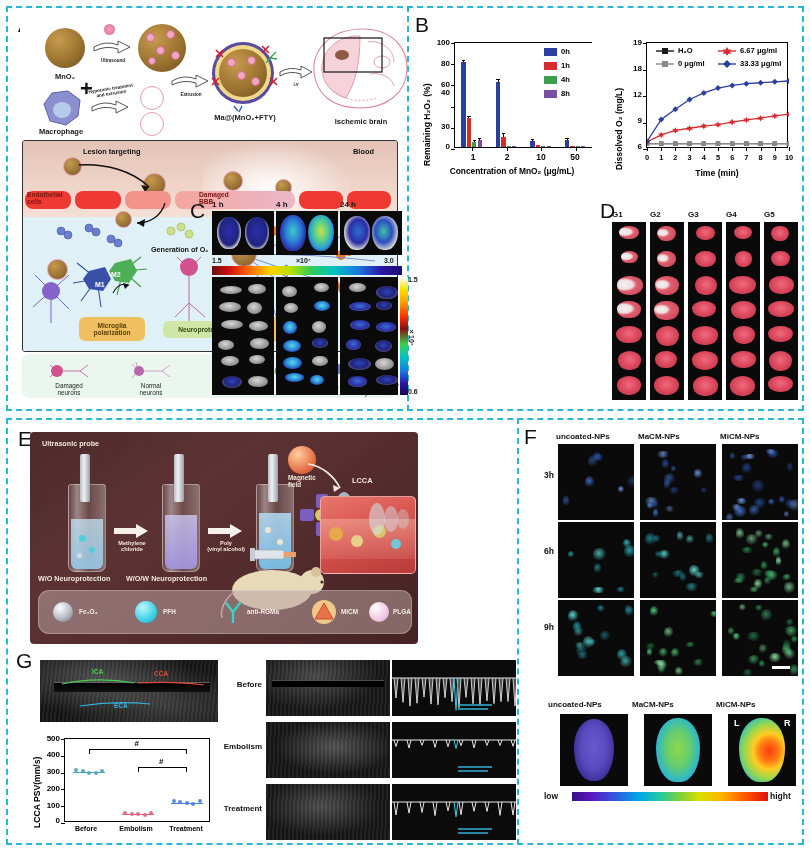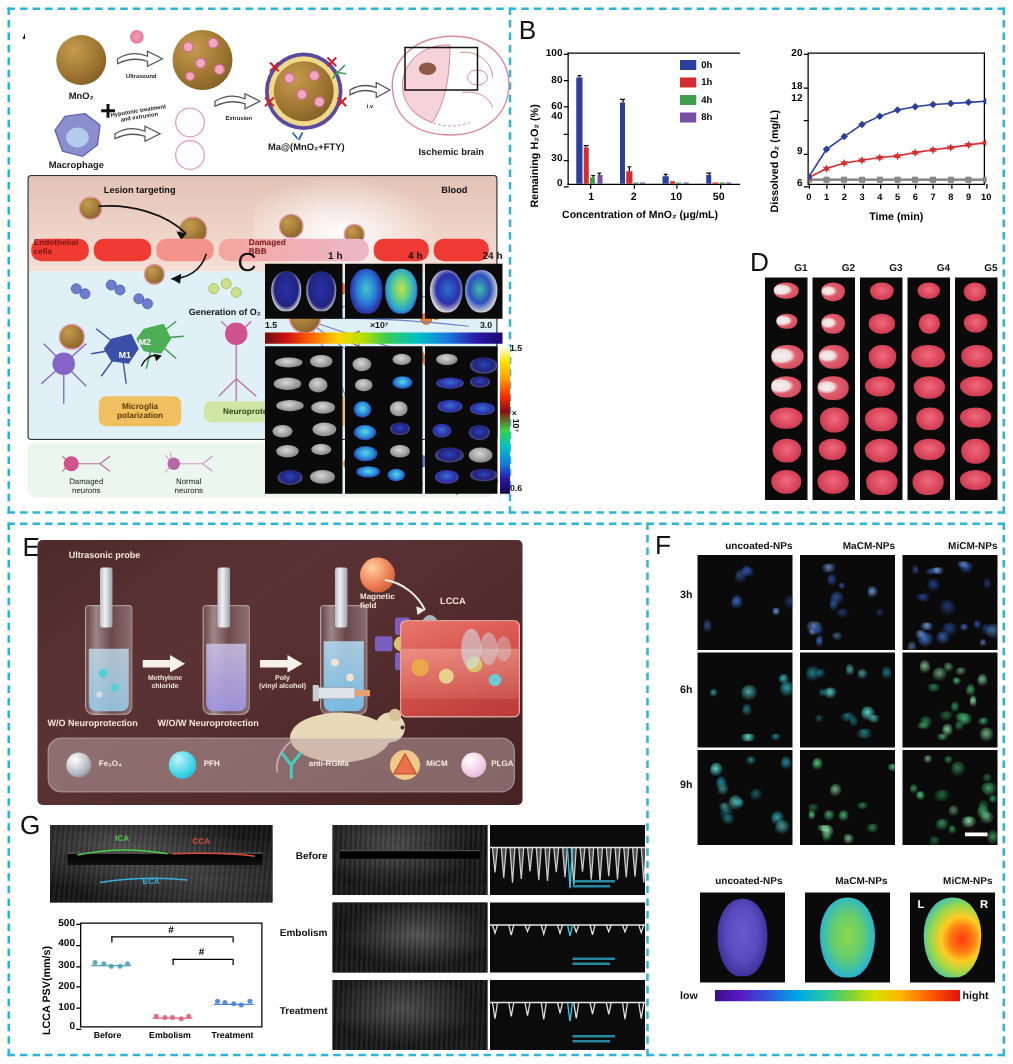--- a/index.html
+++ b/index.html
@@ -28,21 +28,21 @@
   .xlab{position:absolute;font-size:8.5px;font-weight:bold;color:#000;text-align:center;}
   .axtitle{position:absolute;font-size:9px;font-weight:bold;color:#000;text-align:center;}
   .ytitle{position:absolute;font-size:9px;font-weight:bold;color:#000;transform-origin:0 0;transform:rotate(-90deg);white-space:nowrap;}
   .bar{position:absolute;}
   .errb{position:absolute;background:#000;width:1px;}
   .legbox{position:absolute;}
   .legrow{position:absolute;font-size:7.6px;font-weight:bold;color:#000;white-space:nowrap;}
   .legsw{position:absolute;}
   
   .imgblk{position:absolute;background:#0a0a0a;overflow:hidden;}
-  .collab{position:absolute;font-size:8px;font-weight:bold;color:#111;text-align:right;}
+  .collab{position:absolute;font-size:8px;font-weight:bold;color:#111;text-align:left;}
   .rowlab{position:absolute;font-size:8.5px;font-weight:bold;color:#111;text-align:right;}
   .cbar-h{position:absolute;background:linear-gradient(90deg,#6b0f0f 0%,#d01010 9%,#ff6a00 20%,#ffd400 31%,#b8e000 41%,#33cc55 52%,#00c2c2 64%,#1878e0 77%,#2b17a8 89%,#1b0a6b 100%);}
   .cbar-v{position:absolute;background:linear-gradient(180deg,#ffffff 0%,#ffe400 10%,#ff9d00 22%,#ff2a00 34%,#8a0f0f 44%,#3bd14a 57%,#00c2c2 68%,#1878e0 80%,#2b17a8 90%,#140650 100%);}
   .cbar-lowhigh{position:absolute;background:linear-gradient(90deg,#3a0f86 0%,#5a18c0 10%,#2f57e0 22%,#00a8e8 34%,#25c9a0 45%,#7ad13a 55%,#d8e000 65%,#ffb400 76%,#ff5a00 88%,#e01010 100%);}
   .cbtxt{position:absolute;font-size:7px;font-weight:bold;}
   .brainslice{position:absolute;border-radius:48% 48% 44% 44%/46% 46% 52% 52%;}
   .bioslice{position:absolute;border-radius:50%;}
   
   .panelE{position:absolute;background:linear-gradient(145deg,#4e2a2b 0%,#5c3334 35%,#50292a 70%,#452224 100%);border-radius:4px;overflow:hidden;}
   .eTxt{position:absolute;font-size:7.2px;font-weight:bold;color:#f3e6d8;}
@@ -481,26 +481,48 @@
         <div class="tick" style="left: 127.8px; bottom: -4px; width: 1px; height: 4px;"></div>
         <div class="xlab" style="left: 119.8px; top: 110px; width: 16px; font-size: 7.4px;">9</div>
         <div class="tick" style="left: 142px; bottom: -4px; width: 1px; height: 4px;"></div>
         <div class="xlab" style="left: 134px; top: 110px; width: 16px; font-size: 7.4px;">10</div>
         <div class="tick" style="left: -4px; top: 0px; width: 4px; height: 1px;"></div>
         <div class="tick" style="left: -4px; top: 26.5px; width: 4px; height: 1px;"></div>
         <div class="tick" style="left: -4px; top: 53px; width: 4px; height: 1px;"></div>
         <div class="tick" style="left: -4px; top: 79.5px; width: 4px; height: 1px;"></div>
         <div class="tick" style="left: -4px; top: 106px; width: 4px; height: 1px;"></div>
       </div>
-    <div class="ylab" style="left:10px;top:4px;width:20px;">20</div>
+    <div class="ylab" style="left:10px;top:4px;width:20px;">19</div>
     <div class="ylab" style="left:10px;top:30px;width:20px;">18</div>
-    <div class="ylab" style="left:10px;top:40px;width:20px;">12</div>
+    <div class="ylab" style="left:10px;top:56px;width:20px;">12</div>
     <div class="ylab" style="left:10px;top:82px;width:20px;">9</div>
     <div class="ylab" style="left:10px;top:108px;width:20px;">6</div>
     <div class="axtitle" style="left:20px;top:134px;width:170px;font-size:8.6px;">Time (min)</div>
+    <div class="legbox" style="left:44px;top:12px;width:126px;height:26px;">
+      <svg class="abs" style="left:0;top:1px;" width="18" height="8" viewBox="0 0 18 8">
+          <line x1="0" y1="4" x2="18" y2="4" stroke="#1a1a1a" stroke-width="1.4"></line>
+          <rect x="6" y="1" width="6" height="6" fill="#1a1a1a"></rect>
+        </svg>
+      <div class="legrow" style="left:22px;top:0;">H₂O</div>
+      <svg class="abs" style="left:0;top:14px;" width="18" height="8" viewBox="0 0 18 8">
+          <line x1="0" y1="4" x2="18" y2="4" stroke="#8a8a8a" stroke-width="1.4"></line>
+          <rect x="6" y="1" width="6" height="6" fill="#8a8a8a"></rect>
+        </svg>
+      <div class="legrow" style="left:22px;top:13px;">0 μg/ml</div>
+      <svg class="abs" style="left:62px;top:1px;" width="18" height="8" viewBox="0 0 18 8">
+          <line x1="0" y1="4" x2="18" y2="4" stroke="#d32d2f" stroke-width="1.4"></line>
+          <path d="M9 0 l1.6 2.8 l3-.5 l-2 2.3 l2 2.3 l-3-.5 l-1.6 2.8 l-1.6-2.8 l-3 .5 l2-2.3 l-2-2.3 l3 .5 Z" fill="#d32d2f"></path>
+        </svg>
+      <div class="legrow" style="left:84px;top:0;">6.67 μg/ml</div>
+      <svg class="abs" style="left:62px;top:14px;" width="18" height="8" viewBox="0 0 18 8">
+          <line x1="0" y1="4" x2="18" y2="4" stroke="#2b3f9e" stroke-width="1.4"></line>
+          <path d="M9 0 l4 4 l-4 4 l-4-4 Z" fill="#2b3f9e"></path>
+        </svg>
+      <div class="legrow" style="left:84px;top:13px;">33.33 μg/ml</div>
+    </div>
   </div>
 
   <div class="panel-letter" style="left:190px;top:200px;">C</div>
   <div class="abs" style="left:212px;top:200px;width:192px;height:200px;">
     <div class="collab" style="left:0;top:0;width:62px;">1 h</div>
     <div class="collab" style="left:64px;top:0;width:62px;">4 h</div>
     <div class="collab" style="left:128px;top:0;width:62px;">24 h</div>
 
     <div class="imgblk" style="left:0;top:11px;width:62px;height:44px;">
       <div class="brainslice" style="left:5px;top:6px;width:24px;height:32px;background:radial-gradient(ellipse at 50% 45%,#2b2fa8 0%,#1f2480 55%,#d8d8d8 72%,#9a9a9a 100%);"></div>
@@ -618,21 +640,21 @@
         <div class="brainslice" style="left: 5.06506px; top: 54px; width: 24.8573px; height: 17.8787px; background: radial-gradient(at 50% 45%, rgb(240, 106, 126) 0%, rgb(216, 68, 88) 55%, rgb(184, 48, 72) 100%);"></div>
         <div class="brainslice" style="left: 4.19653px; top: 79px; width: 25.9388px; height: 16.2634px; background: radial-gradient(at 50% 45%, rgb(240, 106, 126) 0%, rgb(216, 68, 88) 55%, rgb(184, 48, 72) 100%);"></div>
         <div class="brainslice" style="left: 4.27476px; top: 104px; width: 24.6732px; height: 16.3054px; background: radial-gradient(at 50% 45%, rgb(240, 106, 126) 0%, rgb(216, 68, 88) 55%, rgb(184, 48, 72) 100%);"></div>
         <div class="brainslice" style="left: 4.88308px; top: 129px; width: 23.5603px; height: 19.6715px; background: radial-gradient(at 50% 45%, rgb(240, 106, 126) 0%, rgb(216, 68, 88) 55%, rgb(184, 48, 72) 100%);"></div>
         <div class="brainslice" style="left: 3.60482px; top: 154px; width: 25.1002px; height: 16.0283px; background: radial-gradient(at 50% 45%, rgb(240, 106, 126) 0%, rgb(216, 68, 88) 55%, rgb(184, 48, 72) 100%);"></div>
       </div>
   </div>
 
   <div class="panel-letter" style="left:18px;top:428px;">E</div>
   <div class="panelE" style="left:30px;top:432px;width:388px;height:212px;">
-    <div class="eTxt" style="left:25px;top:7px;">Ultrasonic probe</div>
+    <div class="eTxt" style="left:12px;top:7px;">Ultrasonic probe</div>
 
     <div class="tube" style="left:38px;top:52px;width:36px;height:86px;">
       <div class="abs" style="left:2px;top:34px;width:32px;height:50px;border-radius:0 0 6px 6px;background:linear-gradient(180deg,rgba(200,230,245,.75),rgba(150,200,230,.9));"></div>
       <div class="abs" style="left:10px;top:50px;width:7px;height:7px;border-radius:50%;background:#4fd0d8;"></div>
       <div class="abs" style="left:20px;top:62px;width:6px;height:6px;border-radius:50%;background:#4fd0d8;"></div>
       <div class="abs" style="left:8px;top:68px;width:5px;height:5px;border-radius:50%;background:#d8d8e0;"></div>
     </div>
     <div class="probe" style="left:50px;top:22px;width:10px;height:48px;"></div>
 
     <svg class="whitearrow" style="left:84px;top:92px;" width="34" height="14" viewBox="0 0 34 14">

